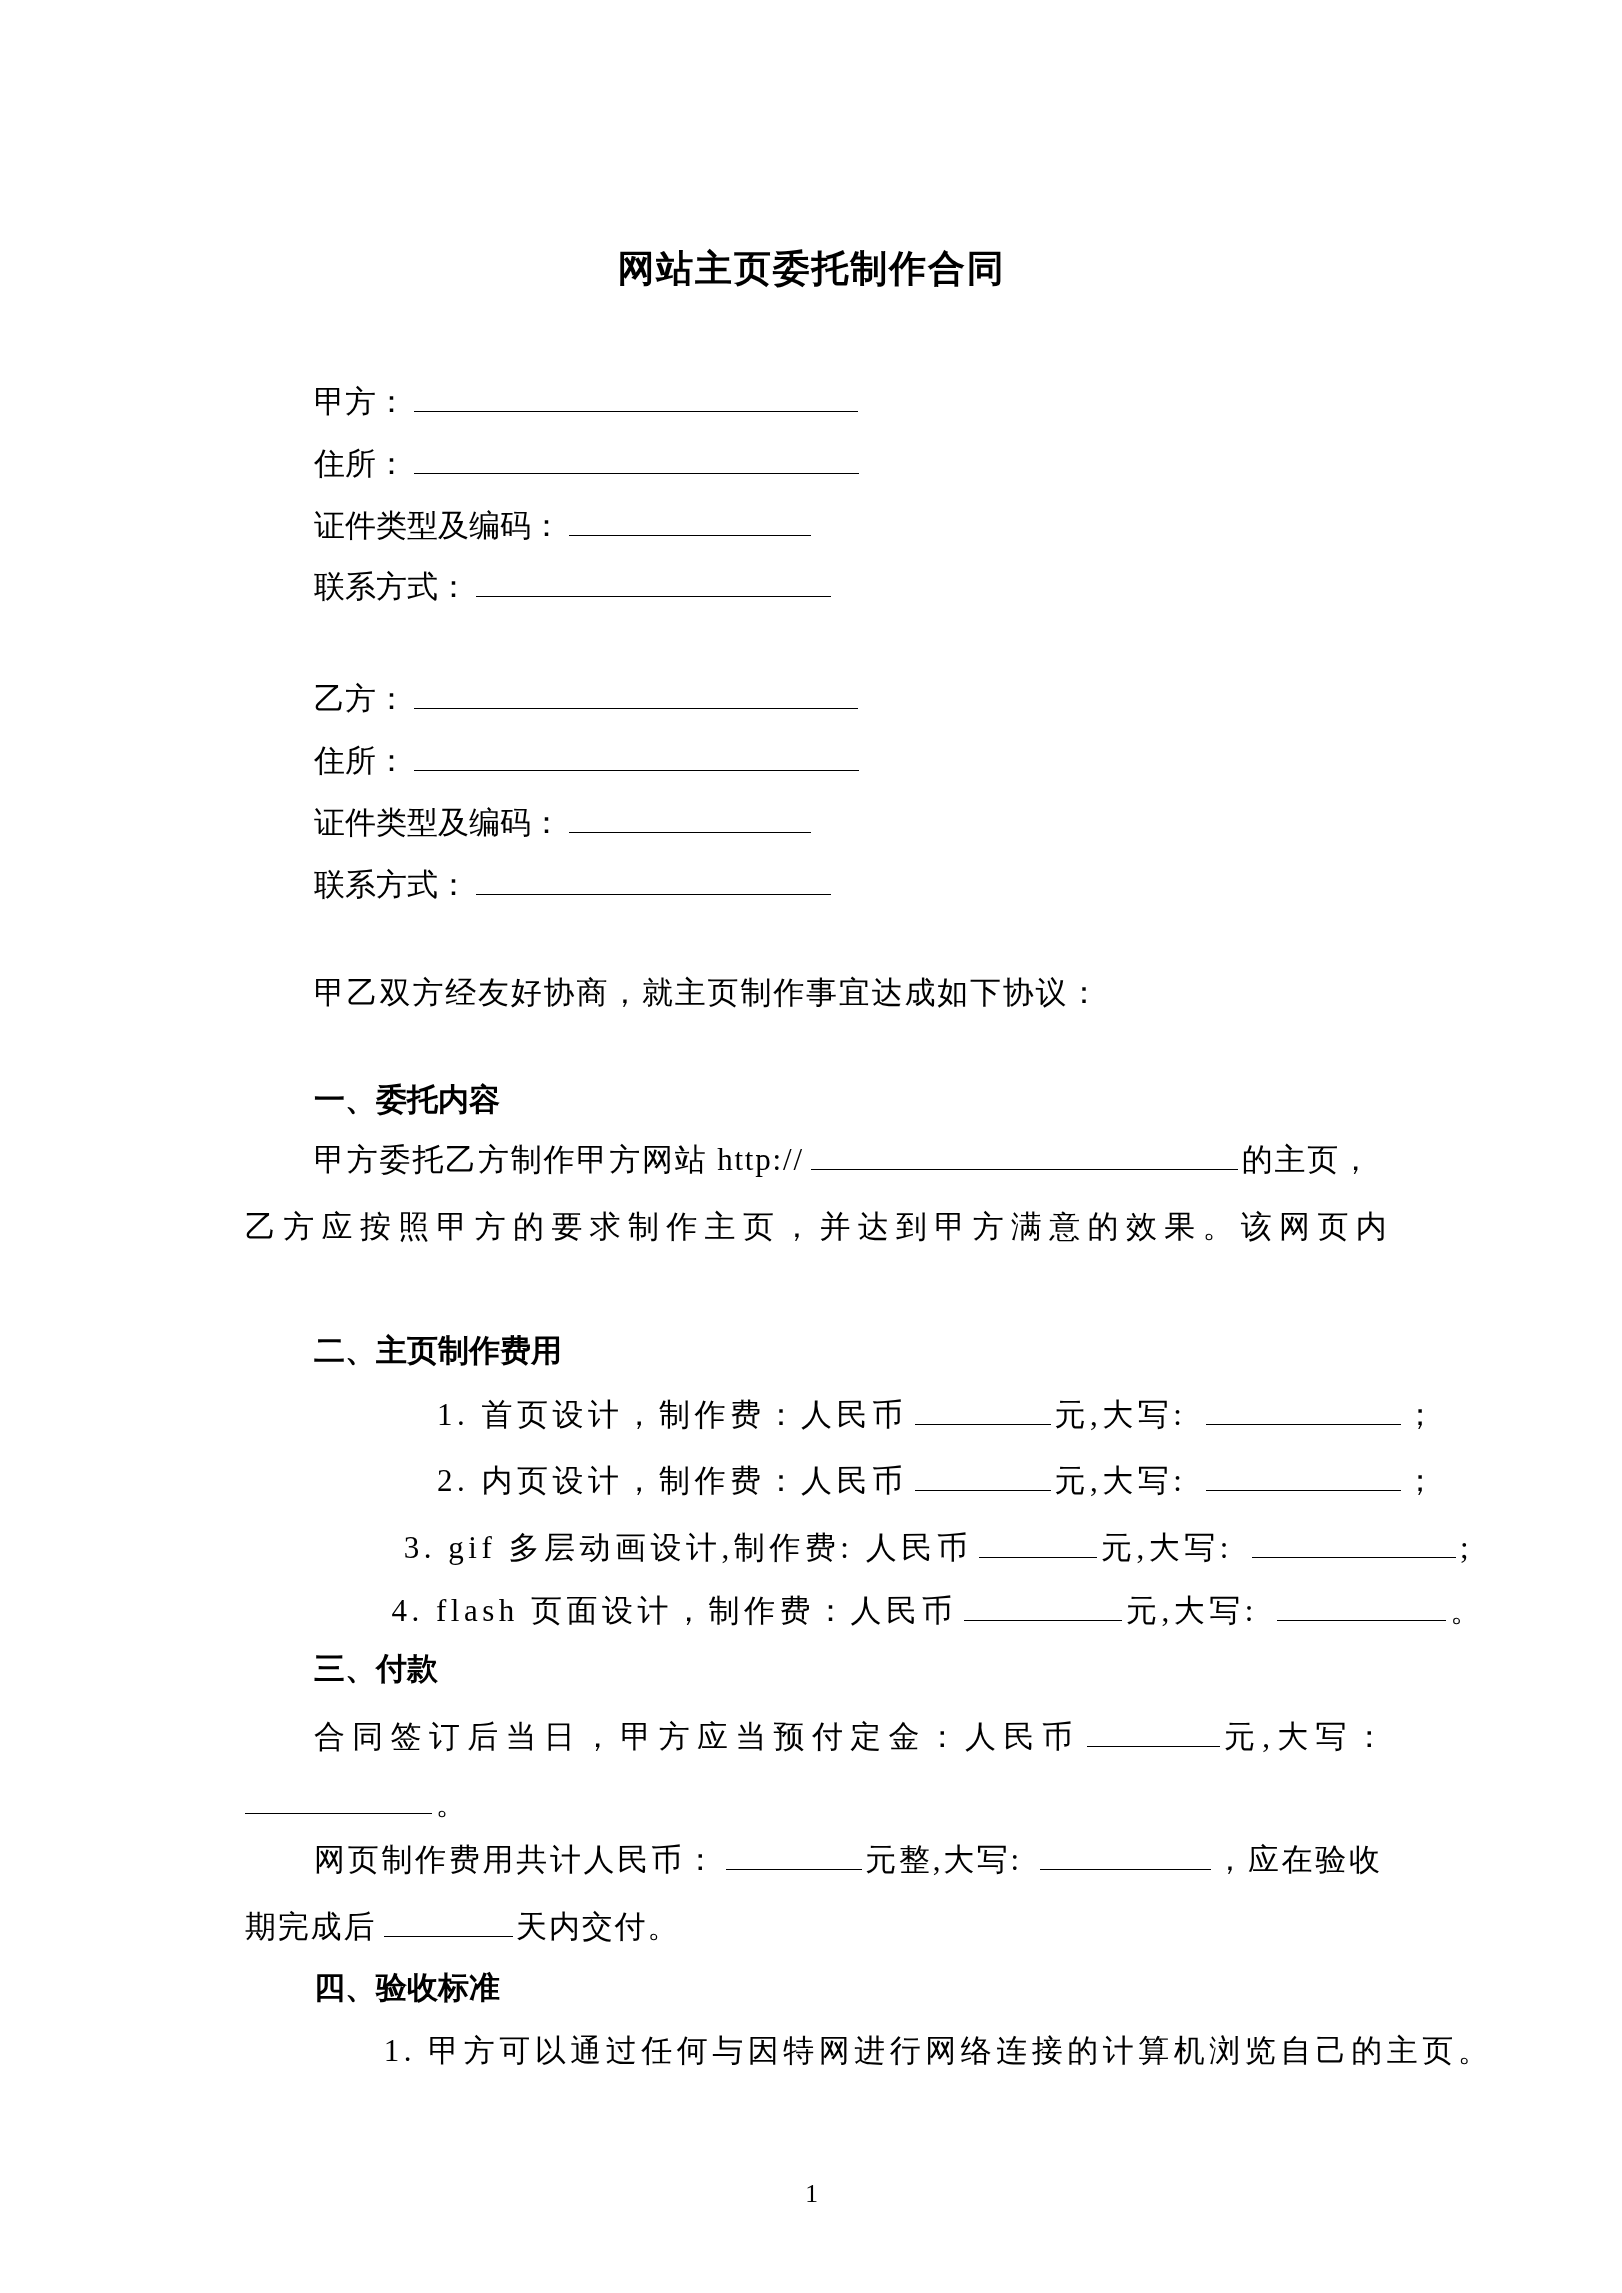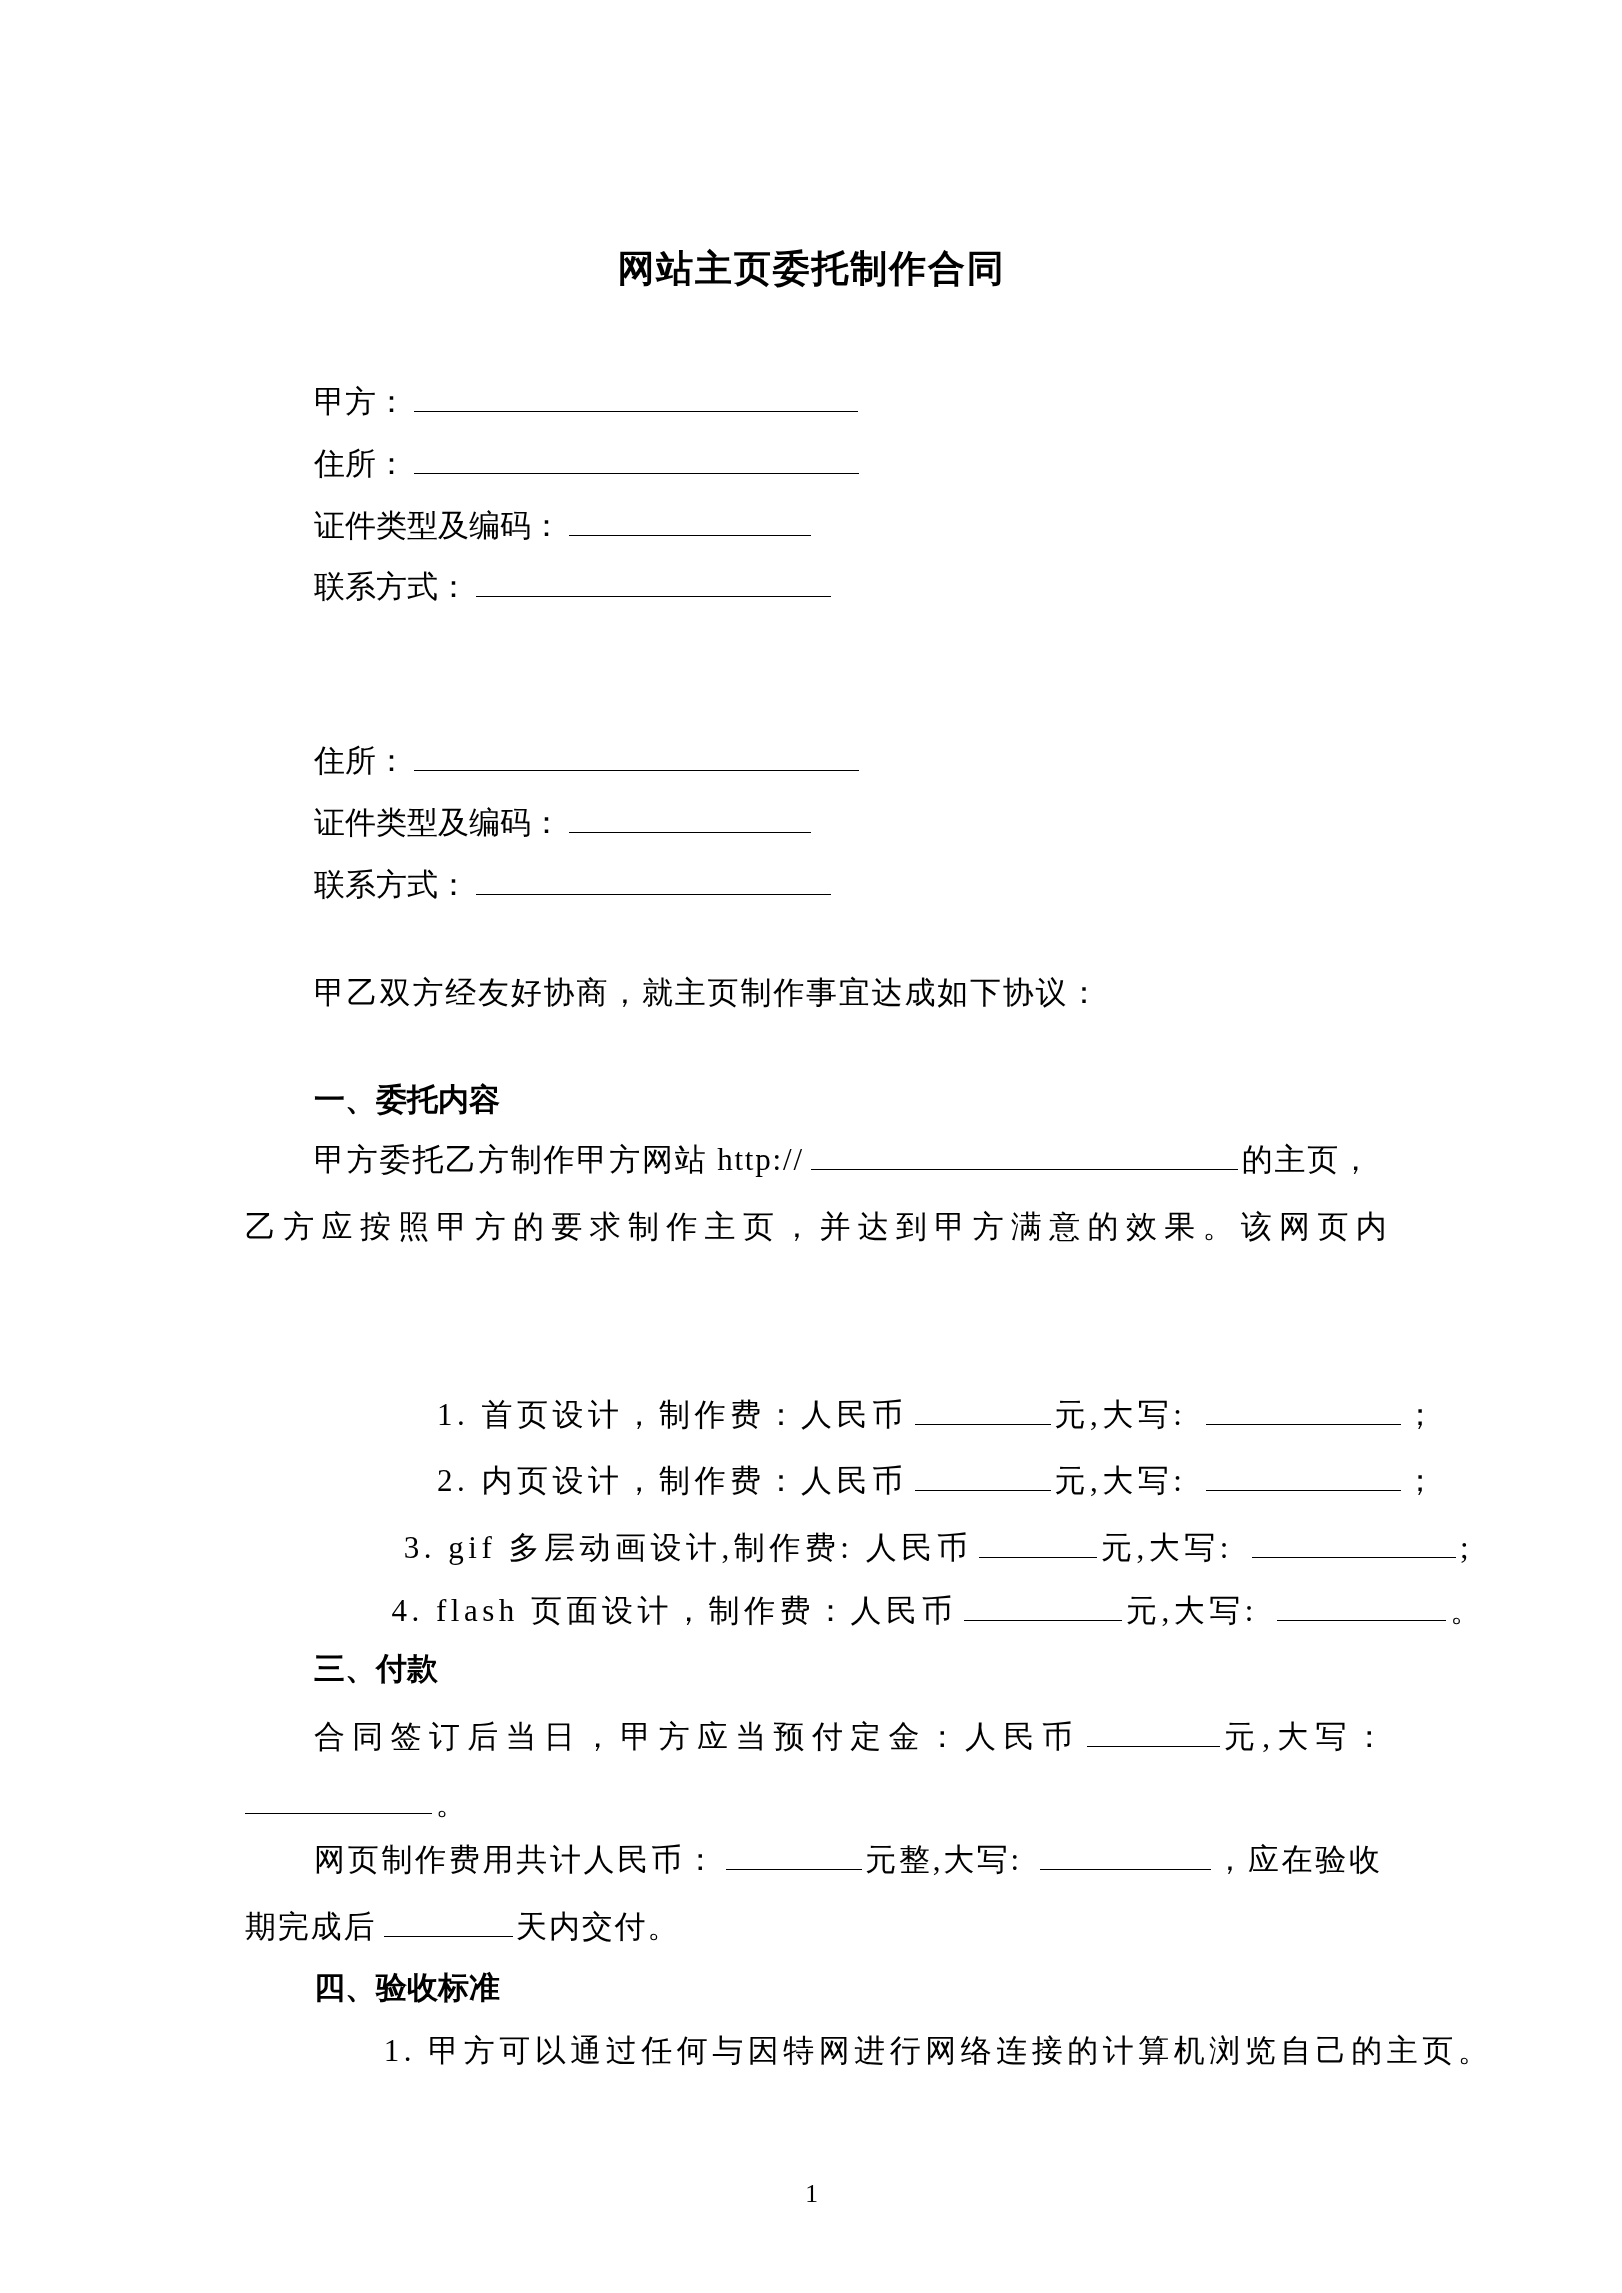--- a/index.html
+++ b/index.html
@@ -54,38 +54,42 @@
   <div class="line indent" style="top:442px">
     <span>住所：</span><span class="blank" style="width:445px"></span>
   </div>
   <div class="line indent" style="top:504px">
     <span>证件类型及编码：</span><span class="blank" style="width:242px"></span>
   </div>
   <div class="line indent" style="top:565px">
     <span>联系方式：</span><span class="blank" style="width:355px"></span>
   </div>
 
+  <div class="line indent" style="top:677px">
+    <span>乙方：</span><span class="blank" style="width:444px"></span>
+  </div>
   <div class="line indent" style="top:739px">
     <span>住所：</span><span class="blank" style="width:445px"></span>
   </div>
   <div class="line indent" style="top:801px">
     <span>证件类型及编码：</span><span class="blank" style="width:242px"></span>
   </div>
   <div class="line indent" style="top:863px">
     <span>联系方式：</span><span class="blank" style="width:355px"></span>
   </div>
 
   <div class="line indent ls2" style="top:971px">甲乙双方经友好协商，就主页制作事宜达成如下协议：</div>
 
   <div class="line indent bold" style="top:1078px">一、委托内容</div>
   <div class="line indent ls2" style="top:1138px">
     <span>甲方委托乙方制作甲方网站 http://</span><span class="blank" style="width:427px"></span><span>的主页，</span>
   </div>
   <div class="line ls8" style="top:1205px">乙方应按照甲方的要求制作主页，并达到甲方满意的效果。该网页内</div>
 
+  <div class="line indent bold" style="top:1329px">二、主页制作费用</div>
 
   <div class="line indent ls5" style="top:1393px">
     <span>1. 首页设计，制作费：人民币</span><span class="blank" style="width:136px"></span><span>元,大写: </span><span class="blank" style="width:195px"></span><span>；</span>
   </div>
   <div class="line indent ls5" style="top:1459px">
     <span>2. 内页设计，制作费：人民币</span><span class="blank" style="width:136px"></span><span>元,大写: </span><span class="blank" style="width:195px"></span><span>；</span>
   </div>
   <div class="line indent ls5" style="top:1526px">
     <span>3. gif 多层动画设计,制作费: 人民币</span><span class="blank" style="width:118px"></span><span>元,大写: </span><span class="blank" style="width:204px"></span><span>;</span>
   </div>

